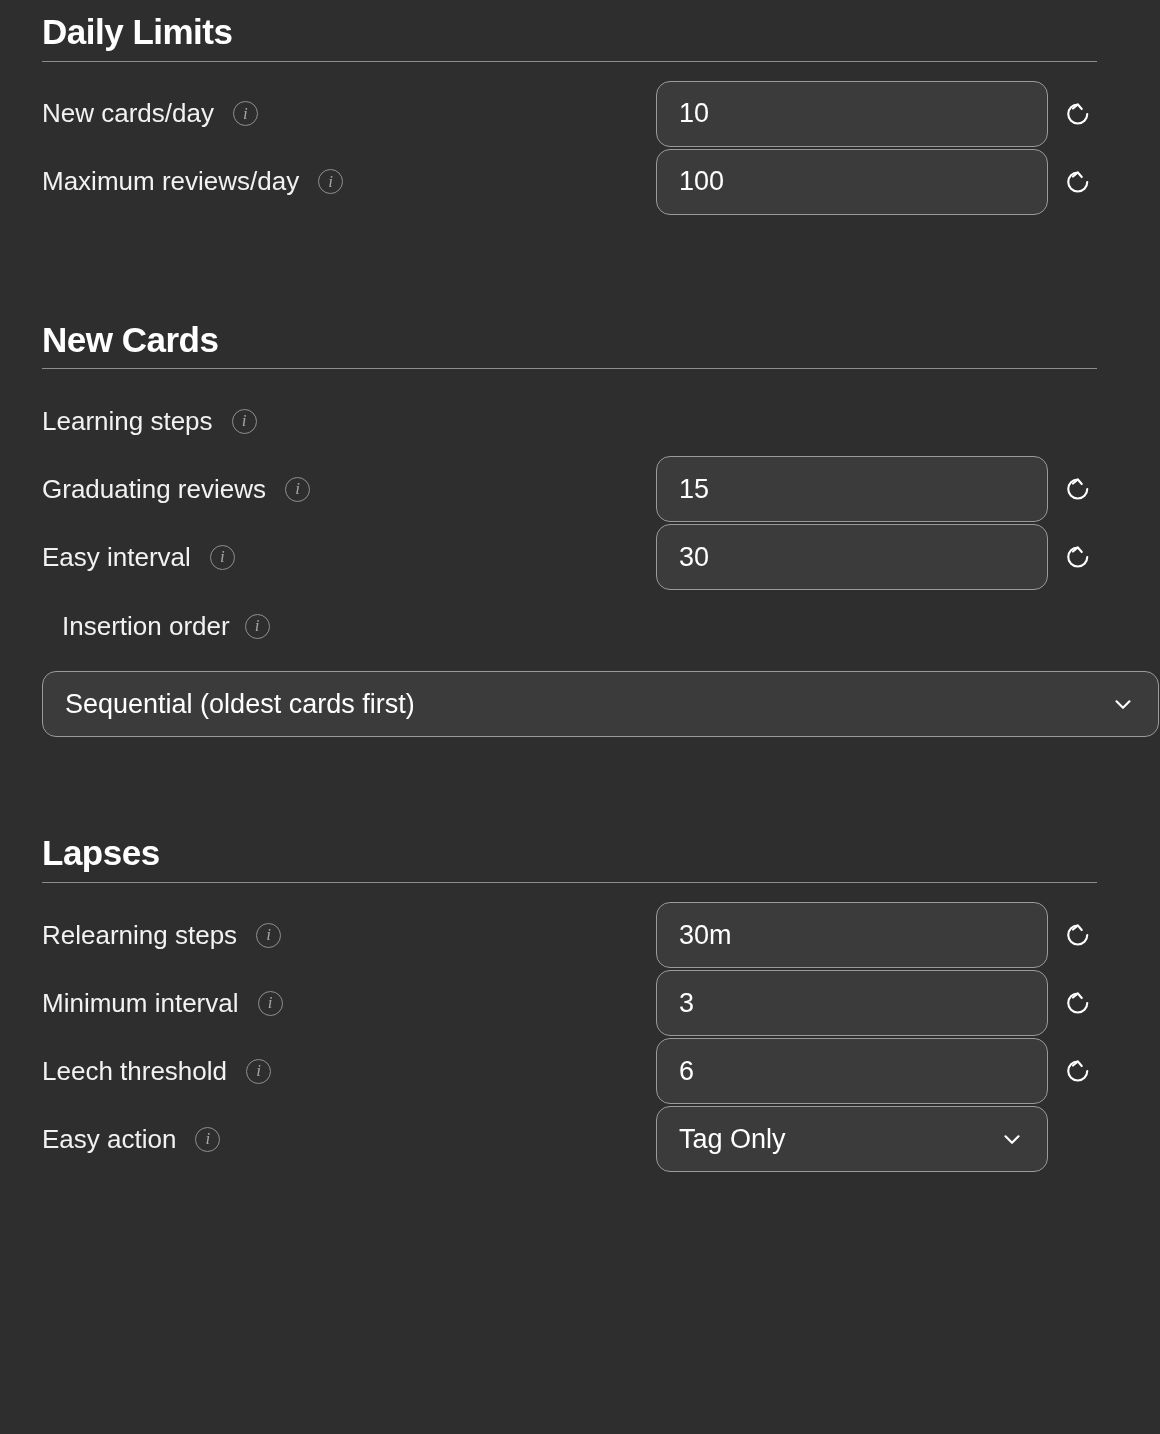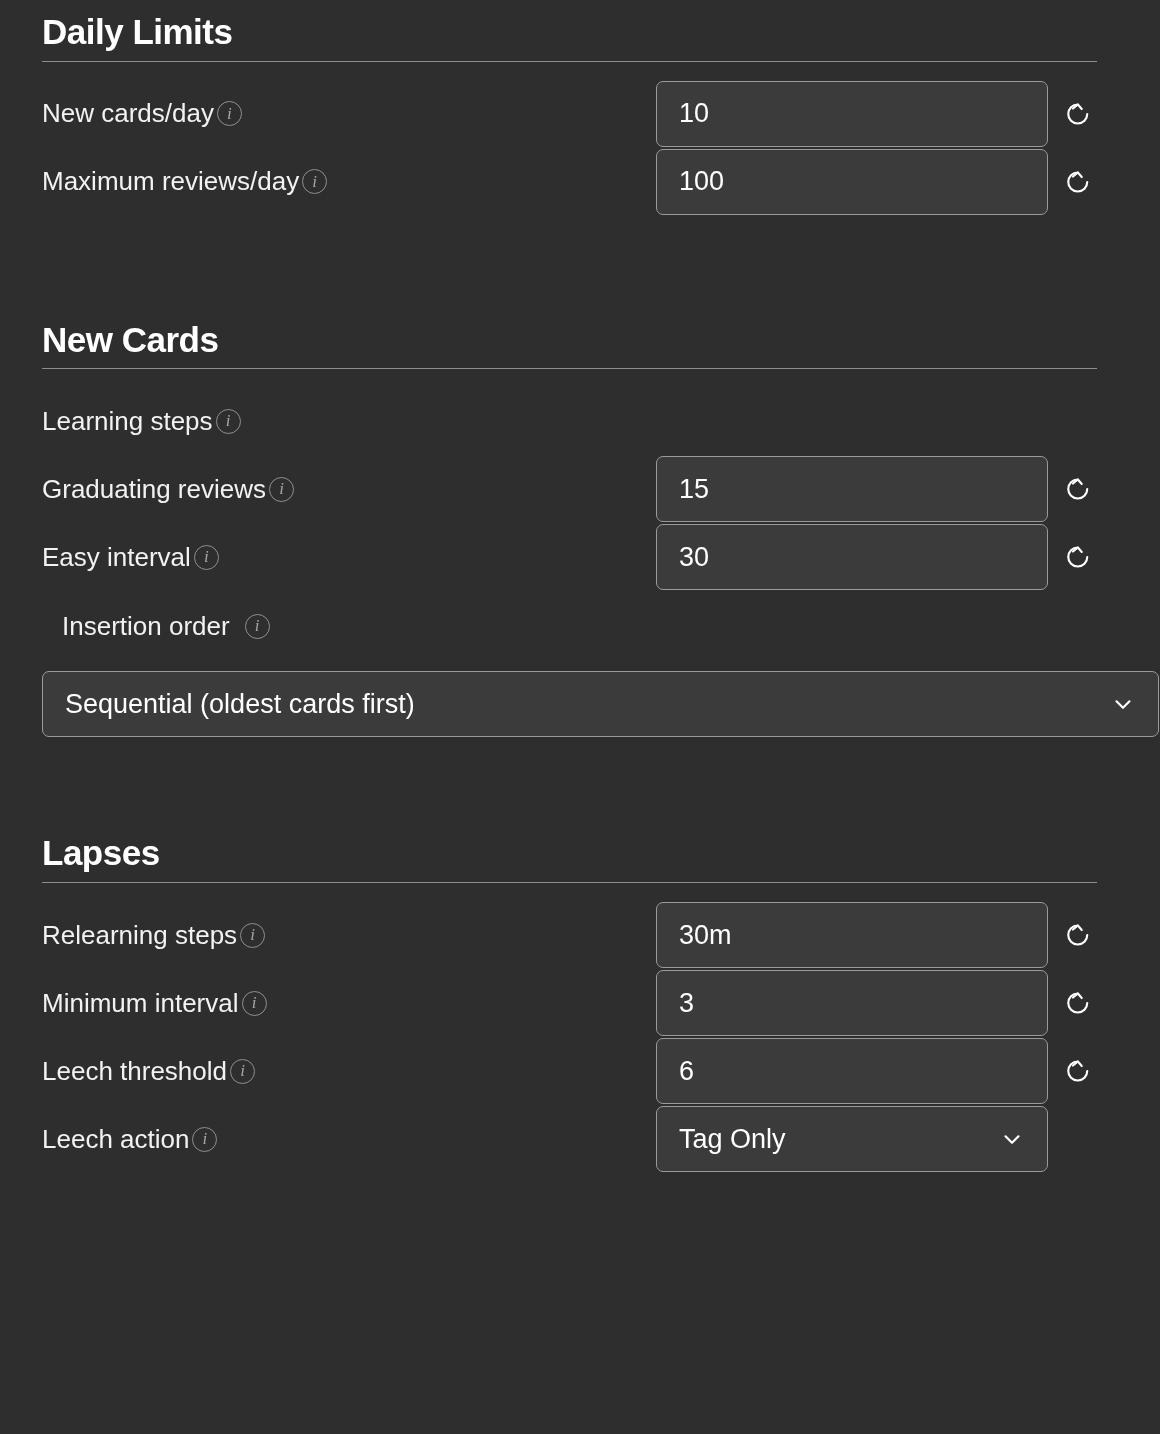--- a/index.html
+++ b/index.html
@@ -45,21 +45,21 @@
   
   .row {
     display: flex;
     align-items: center;
     height: 68px;
     position: relative;
   }
   .row-label {
     display: flex;
     align-items: center;
-    gap: 3px;
+    gap: 19px;
     font-size: 26px;
     font-weight: 400;
     color: #f2f2f2;
     white-space: nowrap;
   }
 
   
   .info-icon {
     width: 25px;
     height: 25px;
@@ -87,21 +87,21 @@
     left: 614px;
     display: flex;
     align-items: center;
   }
   .field {
     width: 392px;
     height: 66px;
     box-sizing: border-box;
     background: #3b3b3b;
     border: 1.4px solid #9a9a9a;
-    border-radius: 7px;
+    border-radius: 14px;
     color: #ffffff;
     font-family: "Liberation Sans", sans-serif;
     font-size: 27px;
     padding: 0 22px;
     display: flex;
     align-items: center;
     outline: none;
   }
   .field.wide {
     width: 1117px;
@@ -333,21 +333,21 @@
           <svg width="30" height="30" viewBox="0 0 24 24" fill="none" stroke="#ffffff" stroke-width="1.7" stroke-linecap="round" stroke-linejoin="round">
             <path d="M11.8 4.4 A 7.6 7.6 0 1 0 19.4 12"></path>
             <polyline points="8.0,7.6 11.9,4.4 15.0,8.0"></polyline>
           </svg>
         </span>
       </div>
     </div>
 
     <div class="row">
       <div class="row-label">
-        <span>Leech action</span>
+        <span>Easy action</span>
         <span class="info-icon">
             <i>i</i>
           </span>
       </div>
       <div class="control">
         <div class="field select">
           <span>Tag Only</span>
           <span class="chevron">
             <svg width="26" height="26" viewBox="0 0 24 24" fill="none" stroke="#ffffff" stroke-width="2" stroke-linecap="round" stroke-linejoin="round">
               <polyline points="6,9.5 12,15.5 18,9.5"></polyline>

